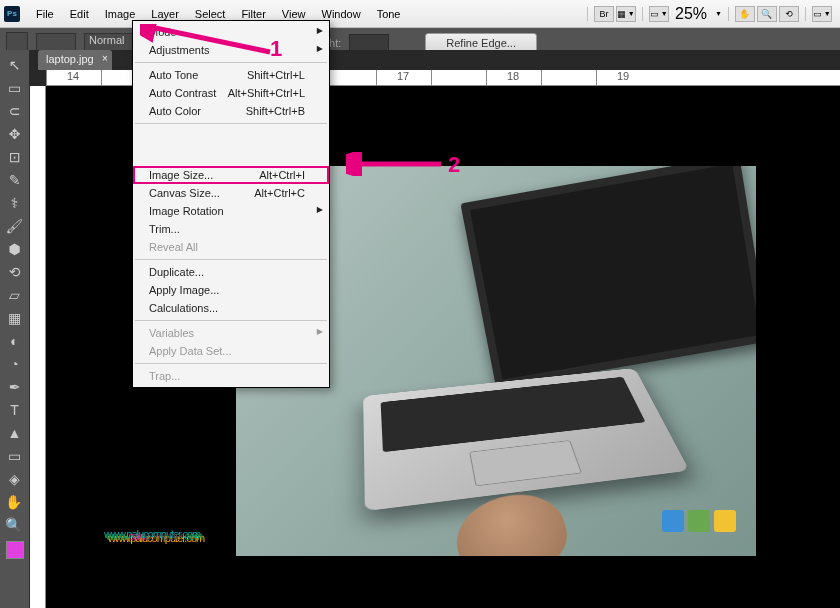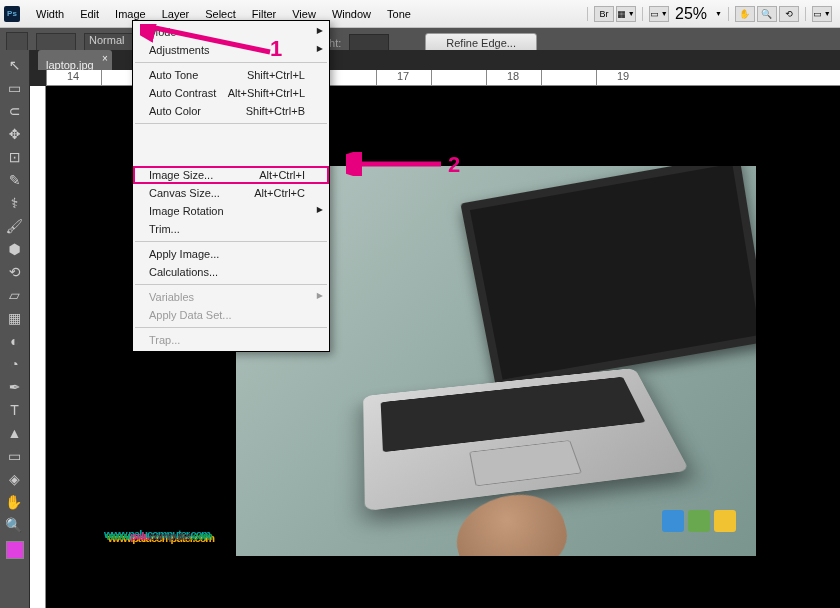--- a/index.html
+++ b/index.html
@@ -22,37 +22,37 @@
 .optionsbar select, .optionsbar .select-like { height: 20px; background: #4a4a4a; color: #ccc; border: 1px solid #333; padding: 0 4px; font-size: 11px; }
 .optionsbar .num-input { width: 40px; height: 18px; background: #3a3a3a; border: 1px solid #2a2a2a; }
 .refine-btn { height: 20px; padding: 0 20px; background: linear-gradient(#f0f0f0,#d8d8d8); border: 1px solid #999; color: #333; border-radius: 3px; }
 
 .workspace { position: absolute; top: 50px; left: 0; right: 0; bottom: 0; display: flex; }
 .toolpanel { width: 30px; background: #535353; border-right: 1px solid #2a2a2a; display: flex; flex-direction: column; align-items: center; padding-top: 4px; gap: 1px; }
 .tool-btn { width: 22px; height: 22px; display: flex; align-items: center; justify-content: center; color: #ccc; font-size: 14px; cursor: default; }
 .color-swatch { width: 18px; height: 18px; margin-top: 4px; border: 1px solid #888; }
 
 .canvas-area { flex: 1; background: #282828; position: relative; overflow: hidden; }
-.doc-tab { position: absolute; top: 0; left: 8px; height: 20px; background: #6a6a6a; color: #eee; padding: 12px 18px 2px 8px; border-radius: 3px 3px 0 0; font-size: 10px; display: flex; align-items: center; }
+.doc-tab { position: absolute; top: 0; left: 8px; height: 20px; background: #6a6a6a; color: #eee; padding: 3px 18px 2px 8px; border-radius: 3px 3px 0 0; font-size: 10px; display: flex; align-items: flex-start; }
 .doc-tab .close-x { position: absolute; right: 4px; top: 3px; font-size: 10px; }
 .ruler-h { position: absolute; top: 20px; left: 16px; right: 0; height: 16px; background: #fff; border-bottom: 1px solid #888; display: flex; overflow: hidden; font-size: 8px; color: #555; }
 .ruler-h .tick { width: 55px; border-left: 1px solid #888; padding-left: 20px; }
 .ruler-v { position: absolute; top: 36px; left: 0; width: 16px; bottom: 0; background: #fff; border-right: 1px solid #888; }
 .canvas-black { position: absolute; top: 36px; left: 16px; right: 0; bottom: 0; background: #000; }
 
 .photo-area { position: absolute; left: 190px; top: 80px; width: 520px; height: 390px; background: linear-gradient(135deg, #b5c5c0 0%, #9ab0aa 40%, #7a948e 100%); overflow: hidden; }
 .laptop-body { position: absolute; left: 130px; top: 180px; width: 300px; height: 170px; background: linear-gradient(145deg,#d8d8d8,#a8a8a8); transform: perspective(700px) rotateX(50deg) rotateZ(-10deg); border-radius: 10px; box-shadow: 0 14px 24px rgba(0,0,0,0.45); }
 .laptop-kbd { position: absolute; left: 18px; top: 14px; right: 18px; height: 80px; background: #2a2a2a; border-radius: 4px; }
 .laptop-trackpad { position: absolute; left: 100px; bottom: 14px; width: 100px; height: 48px; background: #bcbcbc; border: 1px solid #888; border-radius: 3px; }
 .laptop-screen { position: absolute; left: 240px; top: 12px; width: 280px; height: 190px; background: #1a1a1a; border: 8px solid #2a2a2a; transform: perspective(900px) rotateX(-6deg) rotateZ(-10deg); border-radius: 4px; box-shadow: 0 6px 14px rgba(0,0,0,0.5); }
 .hand { position: absolute; left: 220px; bottom: -20px; width: 110px; height: 80px; background: radial-gradient(ellipse at 50% 30%, #c49a7a, #9c7356); border-radius: 50% 50% 40% 40%; transform: rotate(-15deg); }
 .stickers { position:absolute; right:20px; bottom:24px; display:flex; gap:4px; }
 .sticker { width:22px; height:22px; border-radius:3px; }
 
-.watermark { position: absolute; left: 60px; bottom: 60px; font-size: 34px; font-weight: bold; font-family: Arial, sans-serif; letter-spacing: -1px; text-shadow: -2px -2px 0 #0aa, 2px 2px 0 #fa0; }
+.watermark { position: absolute; left: 60px; bottom: 60px; font-size: 34px; font-weight: normal; font-family: Arial, sans-serif; letter-spacing: -1px; text-shadow: -2px -2px 0 #0aa, 2px 2px 0 #fa0; }
 .watermark .w1 { color: #17a04a; }
 .watermark .w2 { color: #d63384; }
 .watermark .w3 { color: #444; }
 .watermark .w4 { color: #17a04a; }
 
 .dropdown-menu { position: absolute; top: 20px; left: 132px; width: 198px; background: #f4f4f4; border: 1px solid #000000; box-shadow: 3px 3px 8px rgba(0,0,0,0.35); z-index: 100; padding: 2px 0; }
 .dropdown-menu .mi { display: flex; justify-content: space-between; padding: 3px 24px 3px 16px; cursor: default; color: #222; position: relative; }
 .dropdown-menu .mi.disabled { color: #9a9a9a; }
 .dropdown-menu .mi .arrow { position: absolute; right: 6px; font-size: 8px; }
 .dropdown-menu .divider { height: 1px; background: #c8c8c8; margin: 3px 2px; }
@@ -60,21 +60,21 @@
 
 .annotation-arrow1 { position: absolute; top: 24px; left: 140px; z-index: 200; pointer-events: none; }
 .annotation-arrow2 { position: absolute; top: 152px; left: 346px; z-index: 200; pointer-events: none; }
 .annotation-num { position: absolute; font-size: 22px; font-weight: bold; color: #e6007e; z-index: 201; font-family: Arial; }
 </style>
 </head>
 <body>
 
 <div class="menubar">
   <div class="ps-icon">Ps</div>
-  <div class="menu-item">Width</div>
+  <div class="menu-item">File</div>
   <div class="menu-item">Edit</div>
   <div class="menu-item">Image</div>
   <div class="menu-item">Layer</div>
   <div class="menu-item">Select</div>
   <div class="menu-item">Filter</div>
   <div class="menu-item">View</div>
   <div class="menu-item">Window</div>
   <div class="menu-item">Tone</div>
   <div class="menu-spacer"></div>
   <div class="topright">
@@ -204,21 +204,27 @@
       <span>Canvas Size...</span>
       <span>Alt+Ctrl+C</span>
     </div>
     <div class="mi">
       <span>Image Rotation</span>
       <span class="arrow">▶</span>
     </div>
     <div class="mi">
       <span>Trim...</span>
     </div>
-    <div class="divider"></div>
+    <div class="mi disabled">
+      <span>Reveal All</span>
+    </div>
+    <div class="divider"></div>
+    <div class="mi">
+      <span>Duplicate...</span>
+    </div>
     <div class="mi">
       <span>Apply Image...</span>
     </div>
     <div class="mi">
       <span>Calculations...</span>
     </div>
     <div class="divider"></div>
     <div class="mi disabled">
       <span>Variables</span>
       <span class="arrow">▶</span>

